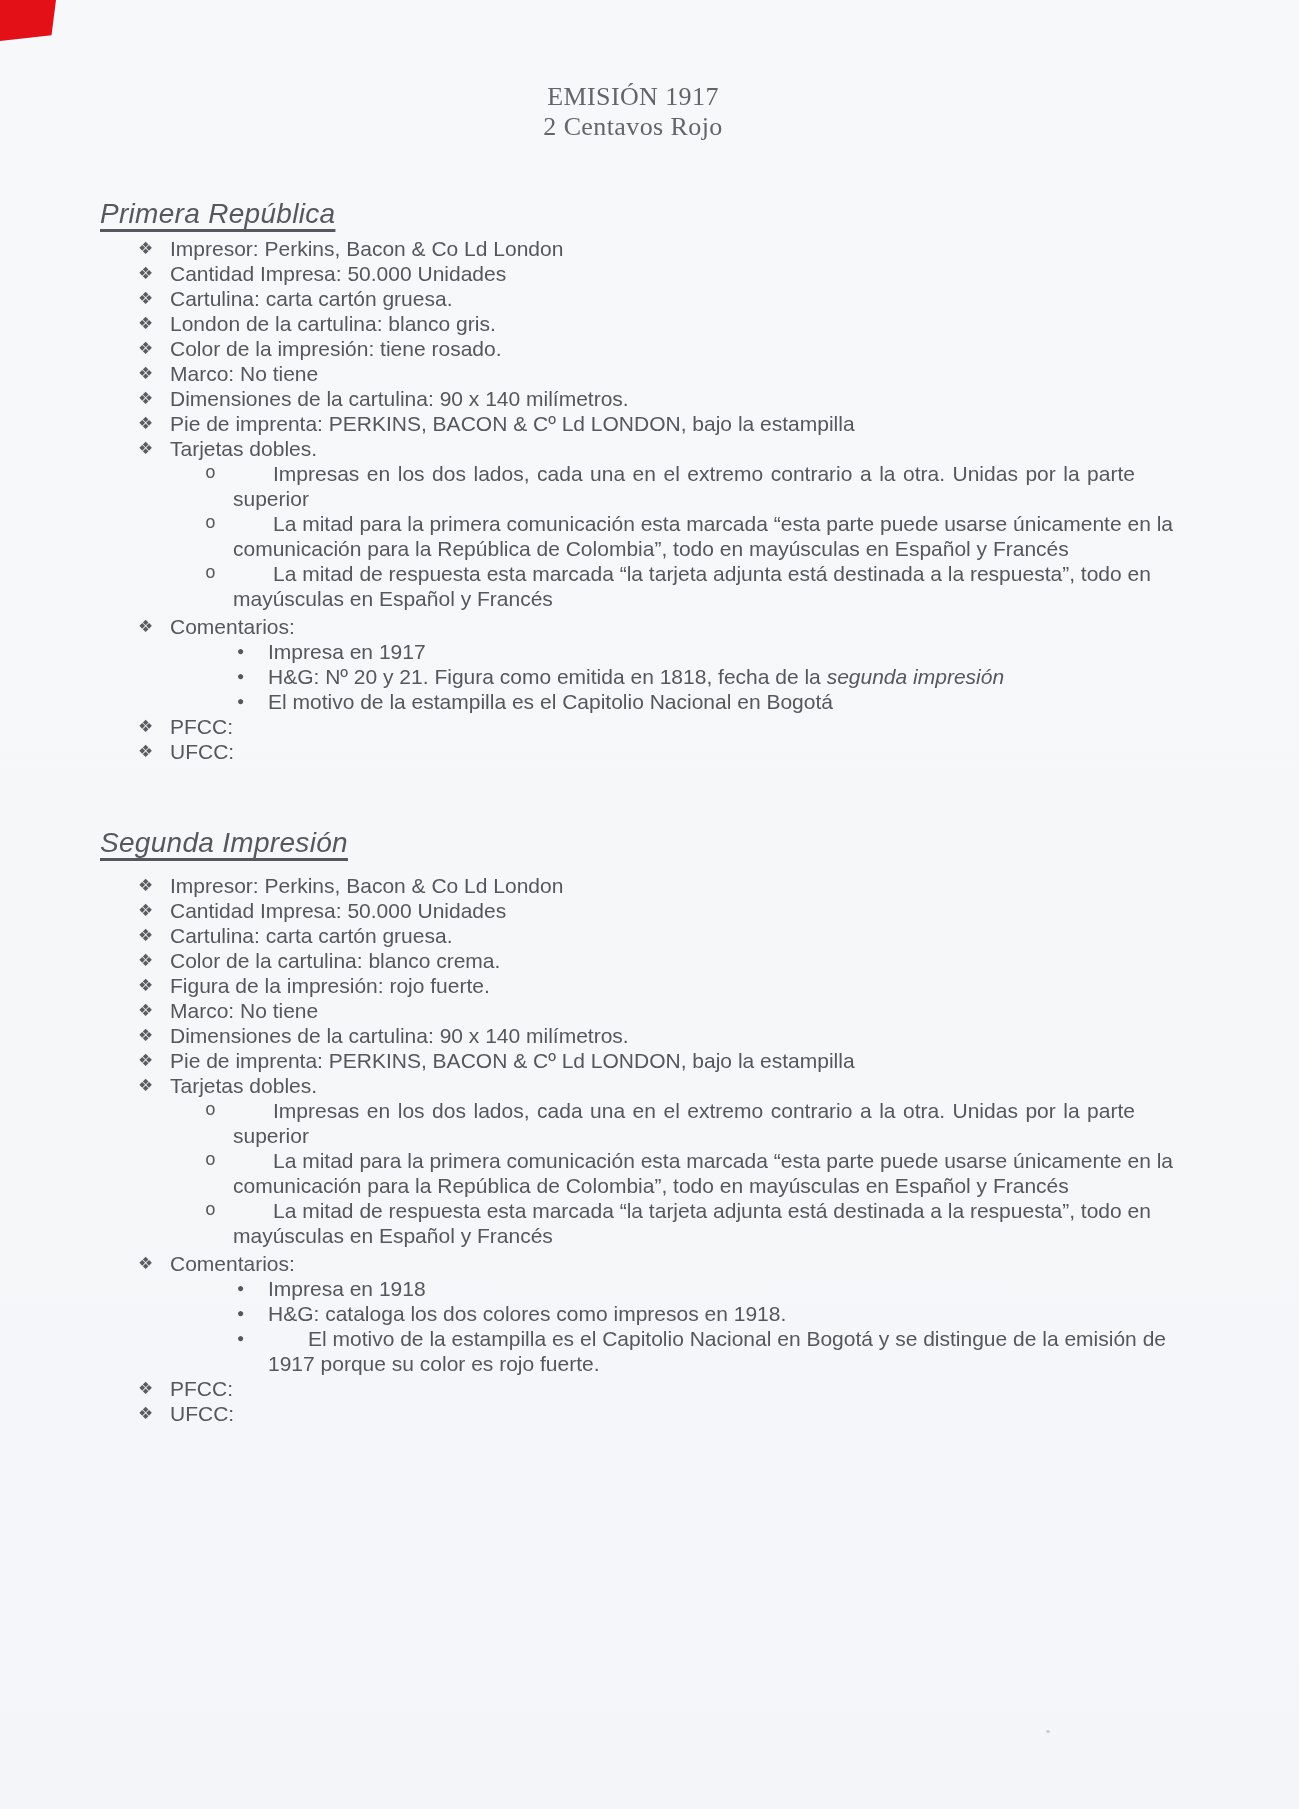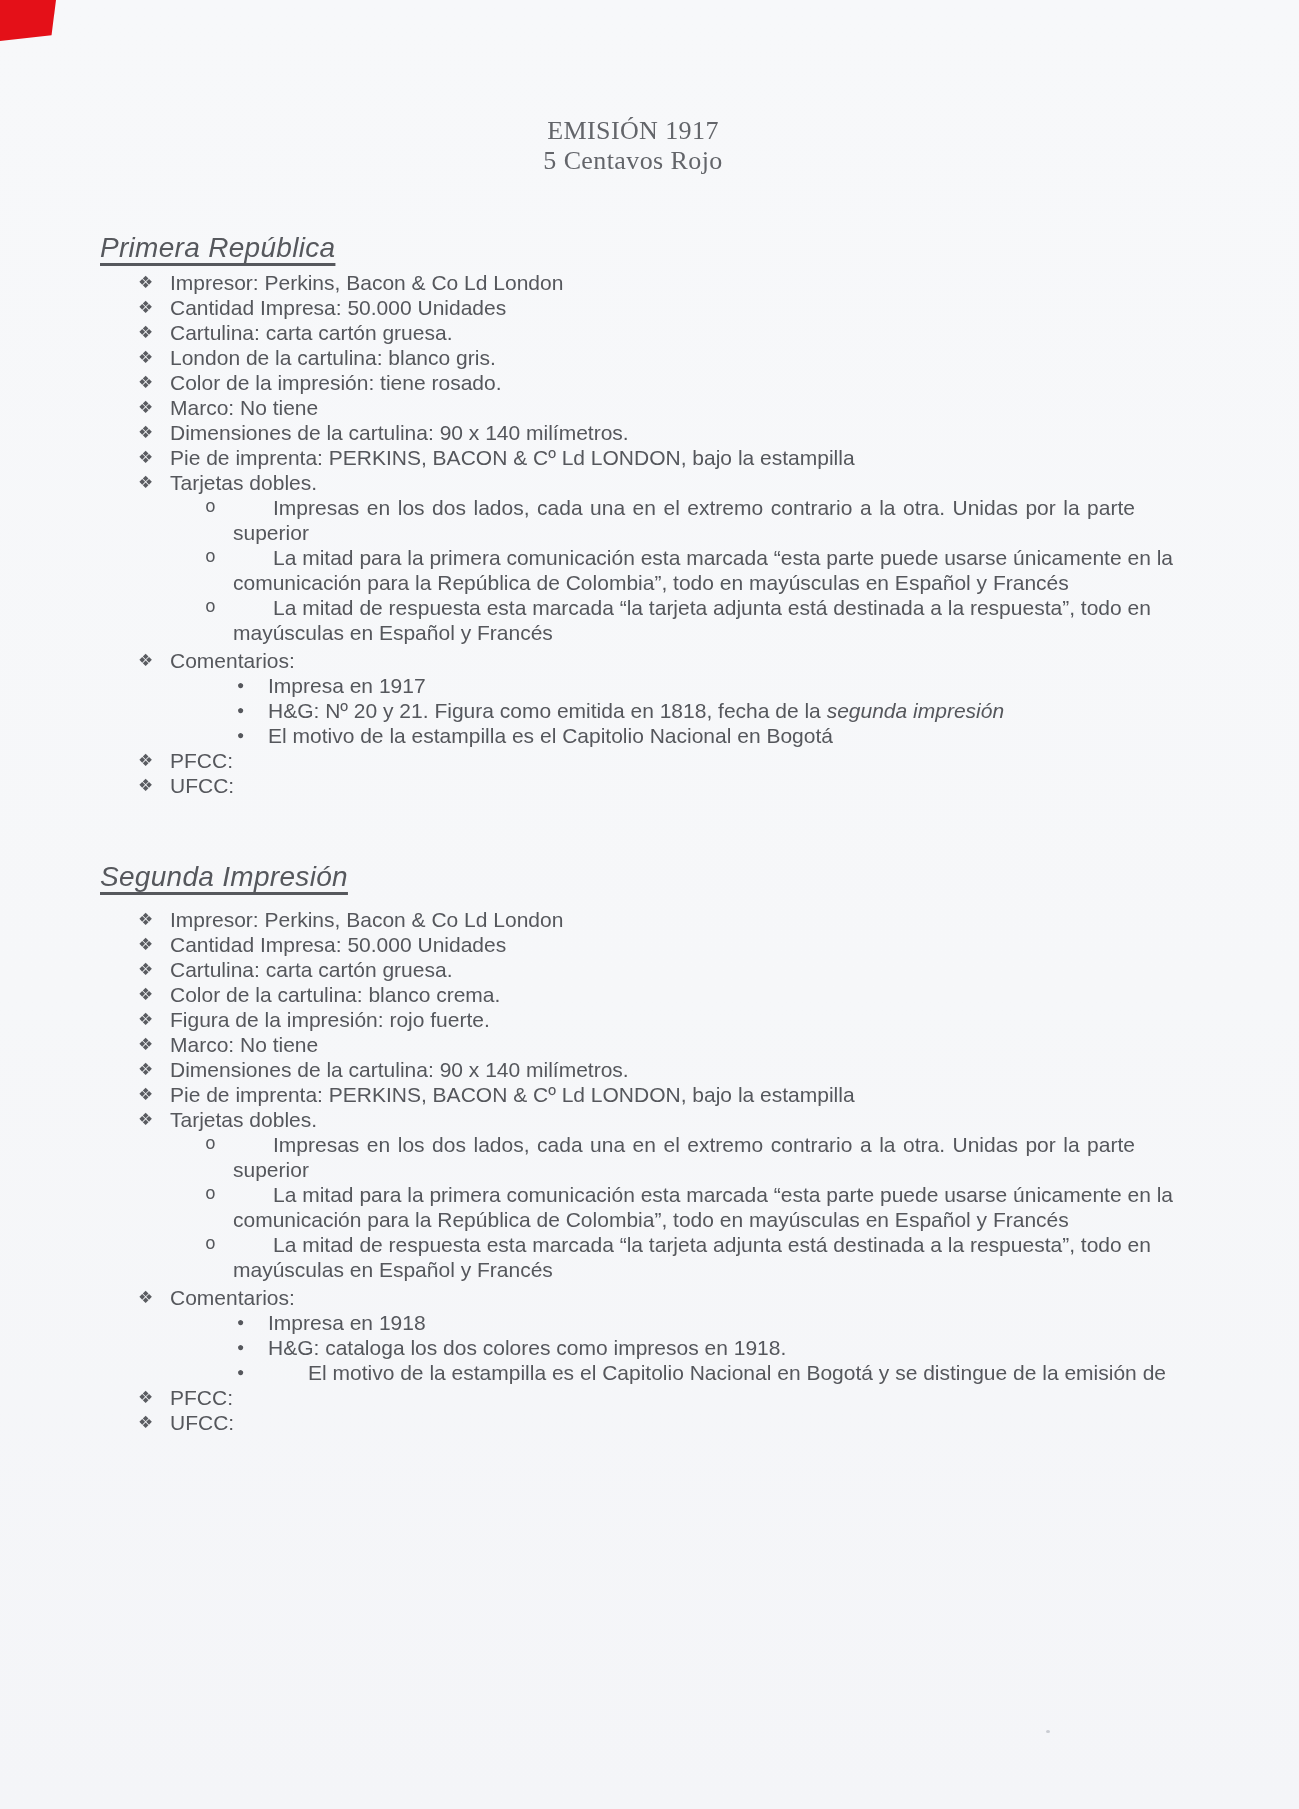--- a/index.html
+++ b/index.html
@@ -10,21 +10,21 @@
     color:#55575c;
     position:relative;
     overflow:hidden;
   }
   .red-corner{
     position:absolute;top:0;left:0;width:56px;height:41px;
     background:#e41018;
     clip-path:polygon(0 0,100% 0,92% 86%,0 100%);
   }
   .speck{position:absolute;width:4px;height:3px;border-radius:50%;background:#c9ccd2;}
-  .page{box-sizing:border-box;width:1299px;padding:116px 164px 0 100px;}
+  .page{box-sizing:border-box;width:1299px;padding:82px 164px 0 100px;}
   .title{
     margin-left:31px;text-align:center;
     font-family:"Liberation Serif","DejaVu Serif",serif;
     font-size:26px;line-height:30px;color:#63656a;letter-spacing:0.4px;
   }
   .heading-wrap{margin-top:54px;}
   .heading-wrap.second{margin-top:61px;}
   .section-heading{
     display:inline-block;
     font-size:28px;font-style:italic;line-height:36px;color:#56585d;
@@ -52,21 +52,21 @@
 </head>
 <body>
 
 <div class="red-corner"></div>
 <div class="speck" style="left:1046px;top:1730px;"></div>
 
 <div class="page">
 
   <div class="title">
     <div>EMISIÓN 1917</div>
-    <div>5 Centavos Rojo</div>
+    <div>2 Centavos Rojo</div>
   </div>
 
   <div class="heading-wrap">
     <span class="section-heading">Primera República</span>
   </div>
 
   <div class="list">
     <div class="li l1">
         <span class="marker">❖</span>
         <span class="text">Impresor: Perkins, Bacon &amp; Co Ld London</span>
@@ -228,20 +228,21 @@
         <span class="text">Impresa en 1918</span>
       </div>
     <div class="li l3">
         <span class="marker">●</span>
         <span class="text">H&amp;G: cataloga los dos colores como impresos en 1918.</span>
       </div>
     <div class="li l3">
         <span class="marker">●</span>
         <span class="text">
           <span class="jline">El motivo de la estampilla es el Capitolio Nacional en Bogotá y se distingue de la emisión de</span>
+          <span class="pline">1917 porque su color es rojo fuerte.</span>
         </span>
       </div>
 
     <div class="li l1">
         <span class="marker">❖</span>
         <span class="text">PFCC:</span>
       </div>
     <div class="li l1">
         <span class="marker">❖</span>
         <span class="text">UFCC:</span>

